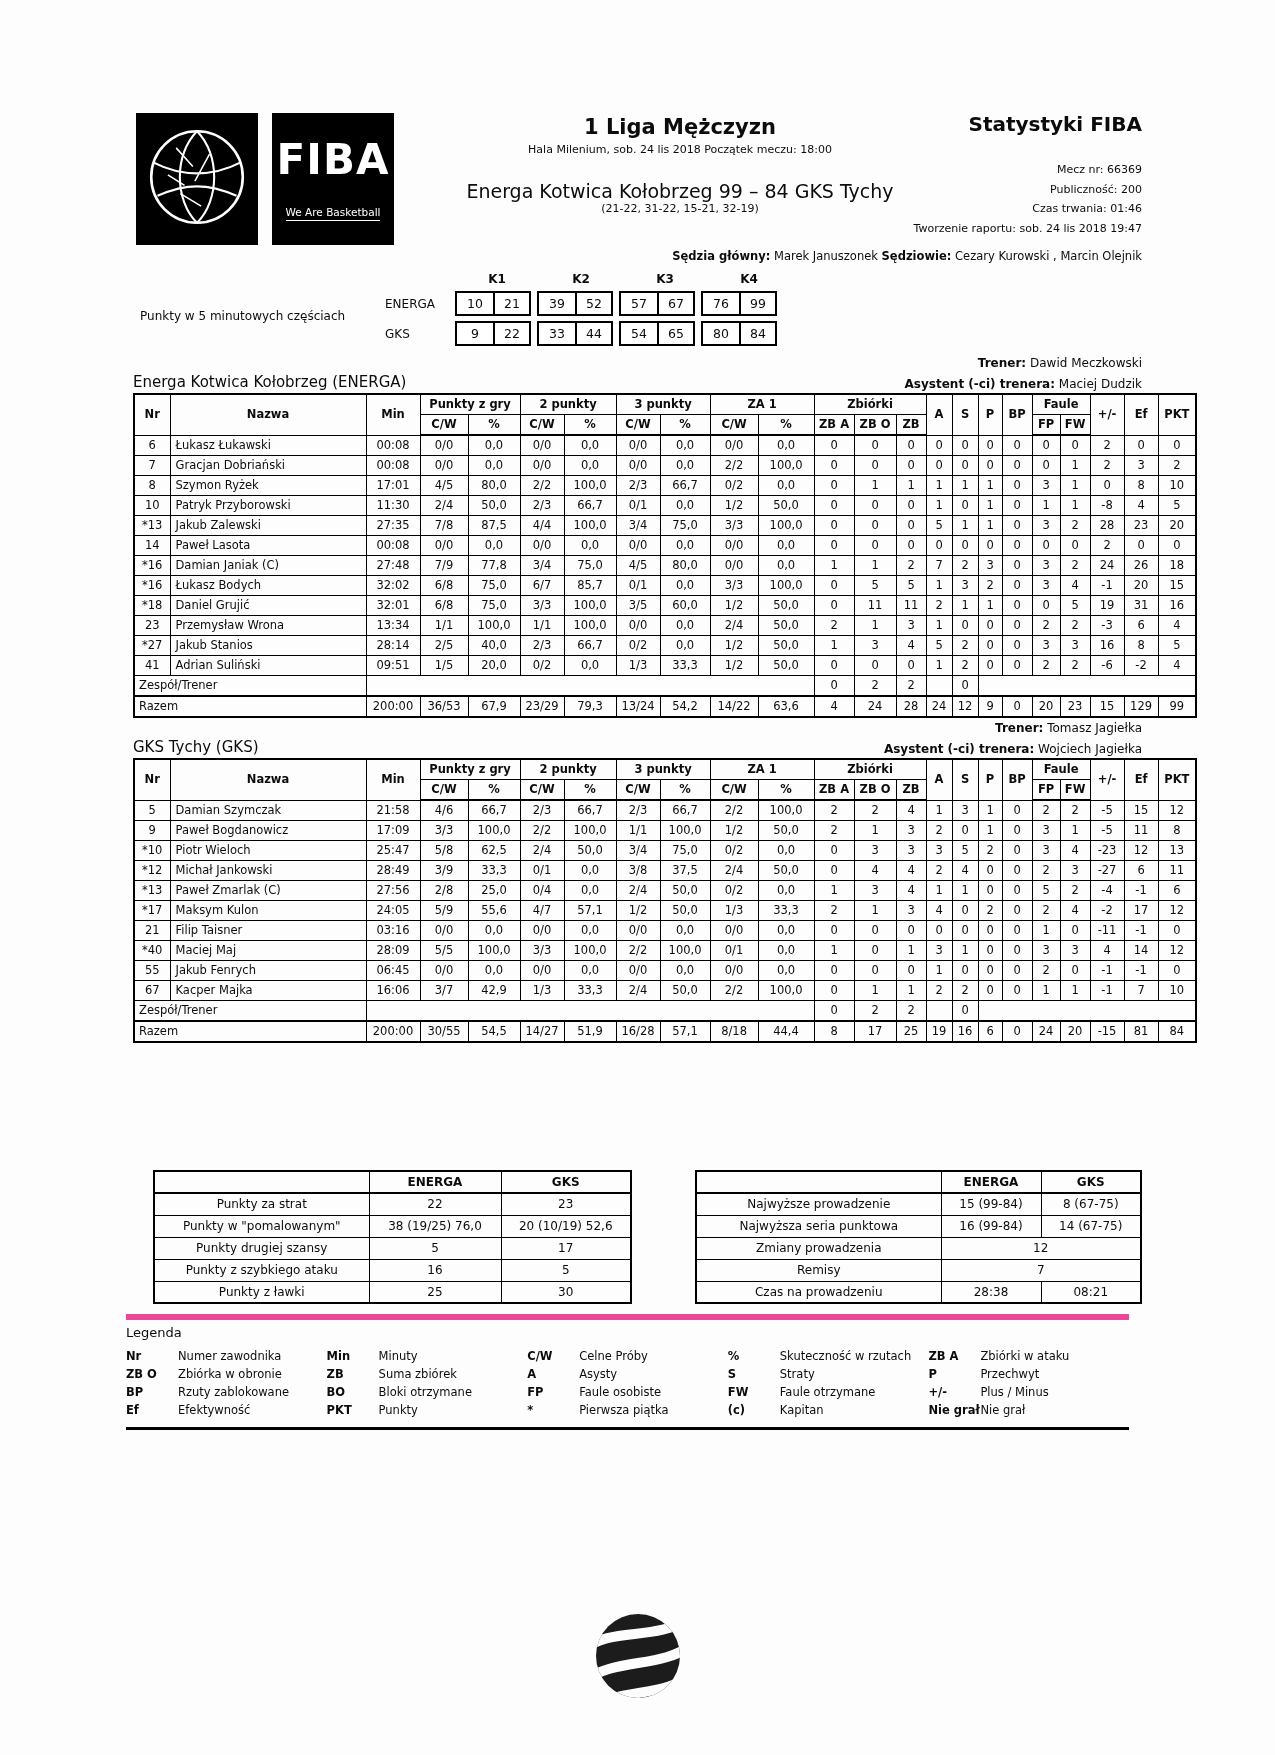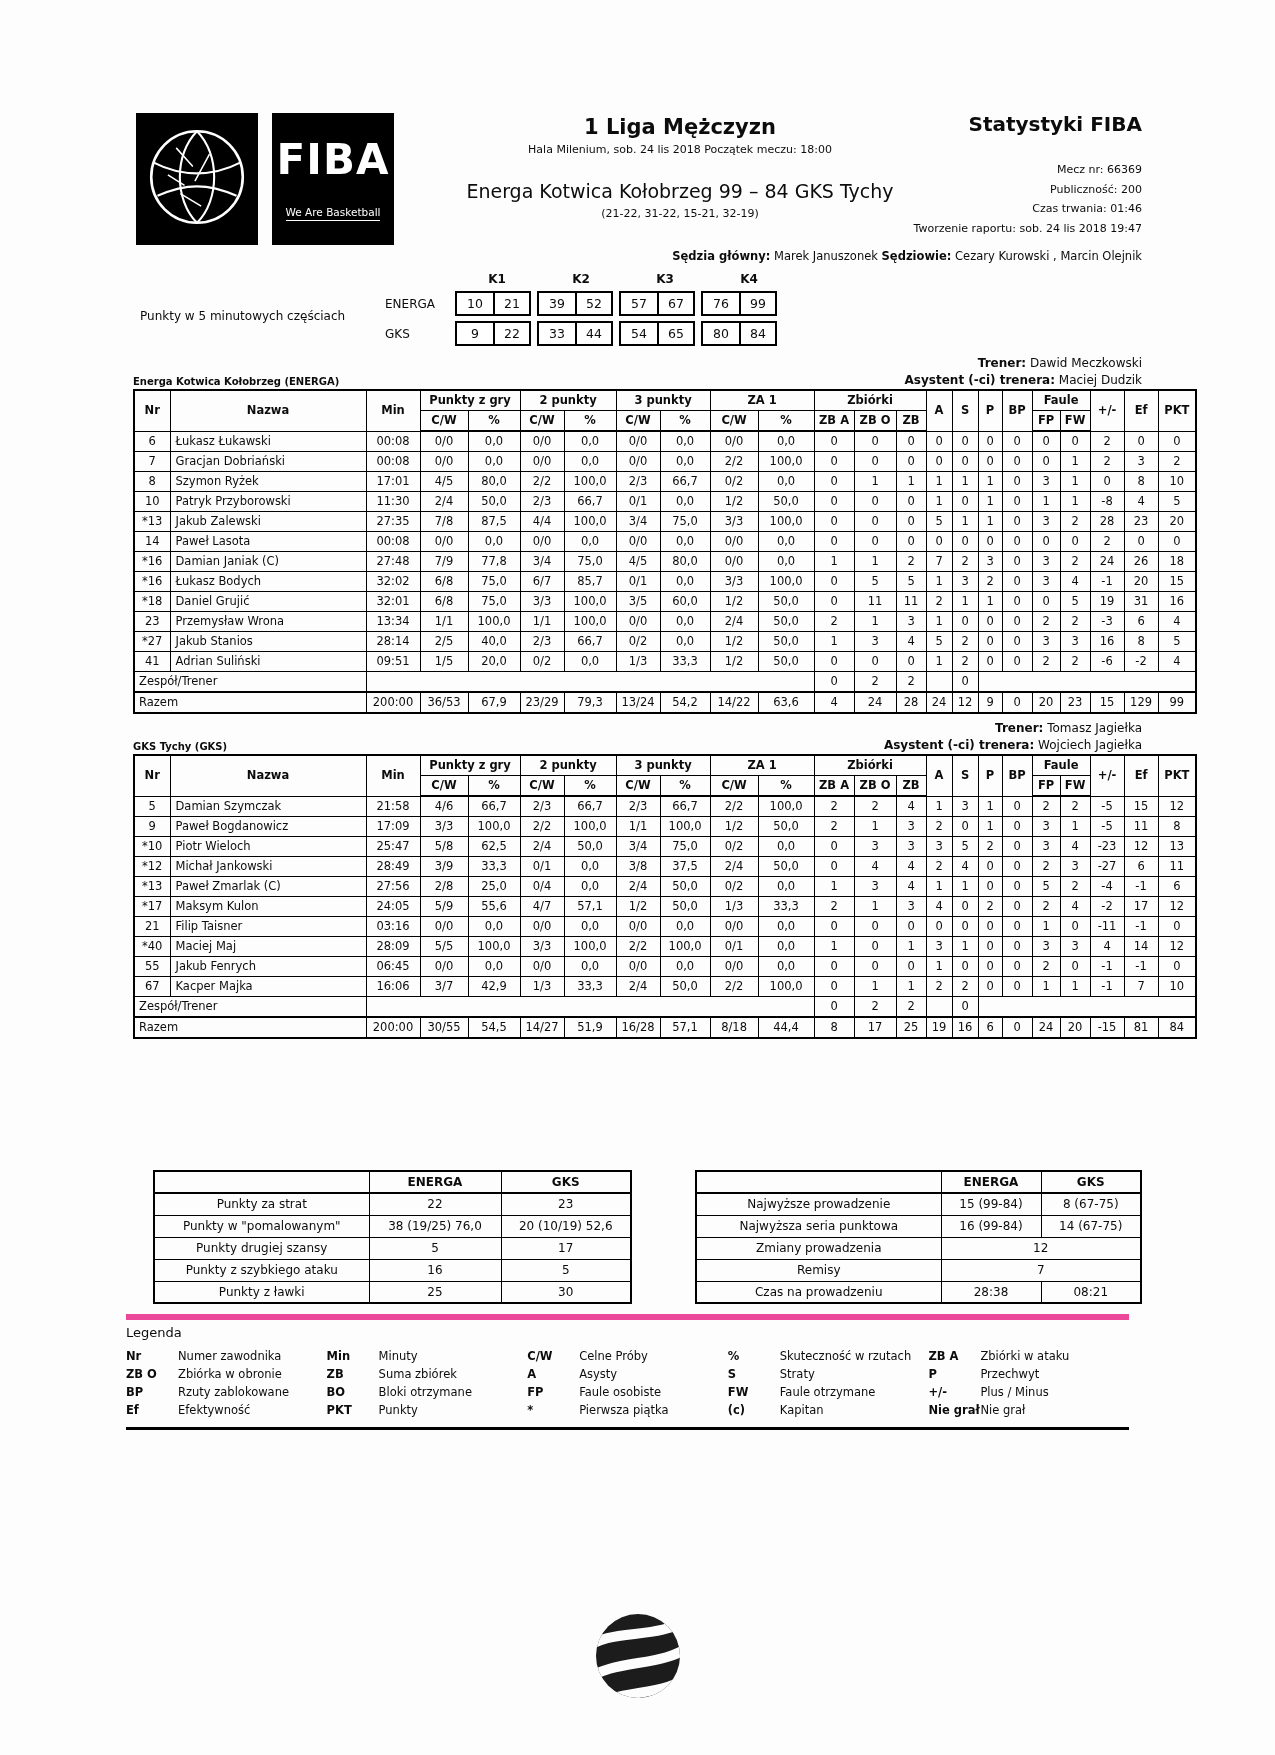--- a/index.html
+++ b/index.html
@@ -11,21 +11,21 @@
   .fiba-globe-box { width: 122px; height: 132px; background: #000; display: flex; align-items: center; justify-content: center; }
   .fiba-text-box { flex: 1; background: #000; display: flex; flex-direction: column; align-items: center; justify-content: center; }
   .fiba-brand { color: #fff; font-size: 42px; font-weight: bold; letter-spacing: 1px; margin-top: 6px; }
   .fiba-tagline { color: #fff; font-size: 10.5px; border-bottom: 1px solid #fff; padding-bottom: 2px; margin-top: 22px; margin-bottom: 8px; white-space: nowrap; }
 
   .header-center { position: absolute; left: 420px; top: 115px; width: 520px; text-align: center; }
   .league-title { font-size: 21px; font-weight: bold; }
   .venue-line { font-size: 11px; margin-top: 4px; }
   .match-line { font-size: 19px; margin-top: 24px; }
   .match-line .score { font-weight: normal; margin-top: 36px; }
-  .quarters-inline { font-size: 11px; margin-top: 5px; }
+  .quarters-inline { font-size: 11px; }
 
   .header-right { position: absolute; right: 133px; top: 112px; width: 340px; text-align: right; }
   .report-title { font-size: 20px; font-weight: bold; }
   .meta-line { font-size: 11px; margin-top: 0; line-height: 19.5px; }
   .meta-block { margin-top: 24px; }
 
   .officials { position: absolute; right: 133px; top: 249px; font-size: 11.5px; }
   .b { font-weight: bold; }
 
   
@@ -38,21 +38,21 @@
   .q-group { display: flex; border: 2px solid #000; margin-right: 6px; background: #fff; }
   .q-box { width: 36px; height: 21px; line-height: 21px; text-align: center; font-size: 12.5px; }
   .q-box + .q-box { border-left: 2px solid #000; }
 
   
   .team-section { position: absolute; left: 133px; width: 1009px; }
   #team-section-0 { top: 356px; }
   #team-section-1 { top: 721px; }
   .coach-line { text-align: right; font-size: 12px; height: 16px; }
   .team-title-row { display: flex; justify-content: space-between; align-items: flex-end; margin-top: 1px; }
-  .team-title { font-size: 10px; font-weight: bold; }
+  .team-title { font-size: 15px; font-weight: normal; }
   .assistant-line { font-size: 12px; }
   table.stats { border-collapse: collapse; table-layout: fixed; width: 1009px; margin-top: 2px; border: 2px solid #000; }
   .stats th, .stats td { border: 1px solid #000; text-align: center; height: 17px; line-height: 17px; padding: 1px 2px; font-size: 11.5px; white-space: nowrap; overflow: hidden; }
   .stats thead th { font-weight: bold; font-size: 11.5px; }
   .stats thead tr:last-child th { border-bottom: 2px solid #000; }
   .stats tr.player td:nth-child(2) { text-align: left; padding-left: 5px; }
   .stats tr.team td:first-child, .stats tr.total td:first-child { text-align: left; padding-left: 4px; }
   .stats tr.total td { border-top: 2px solid #000; }
 
   

